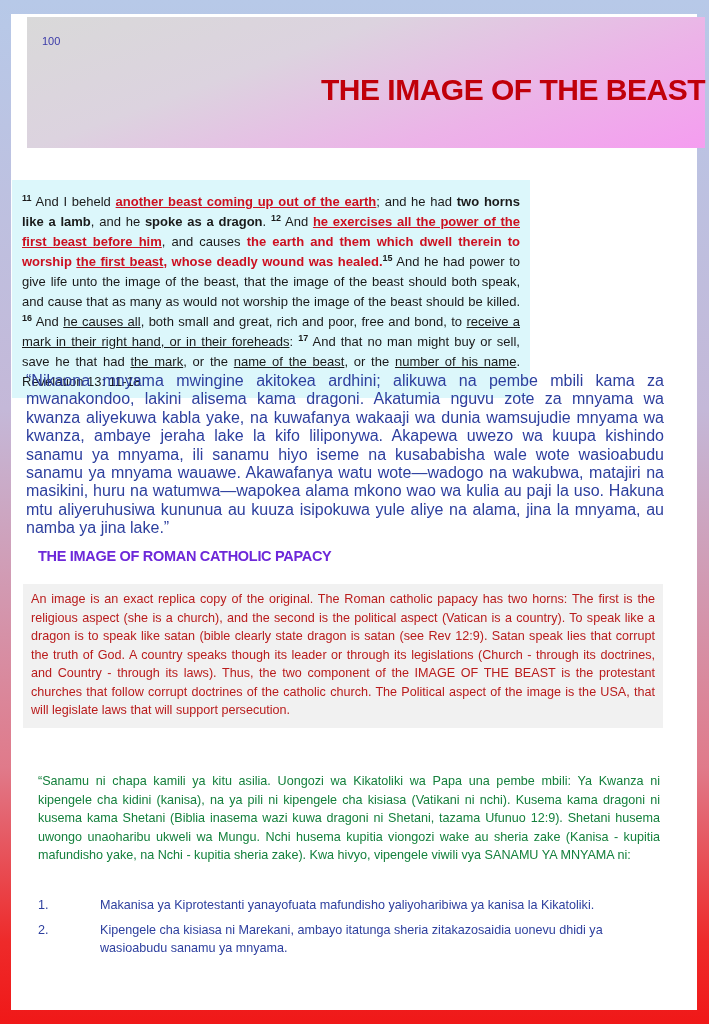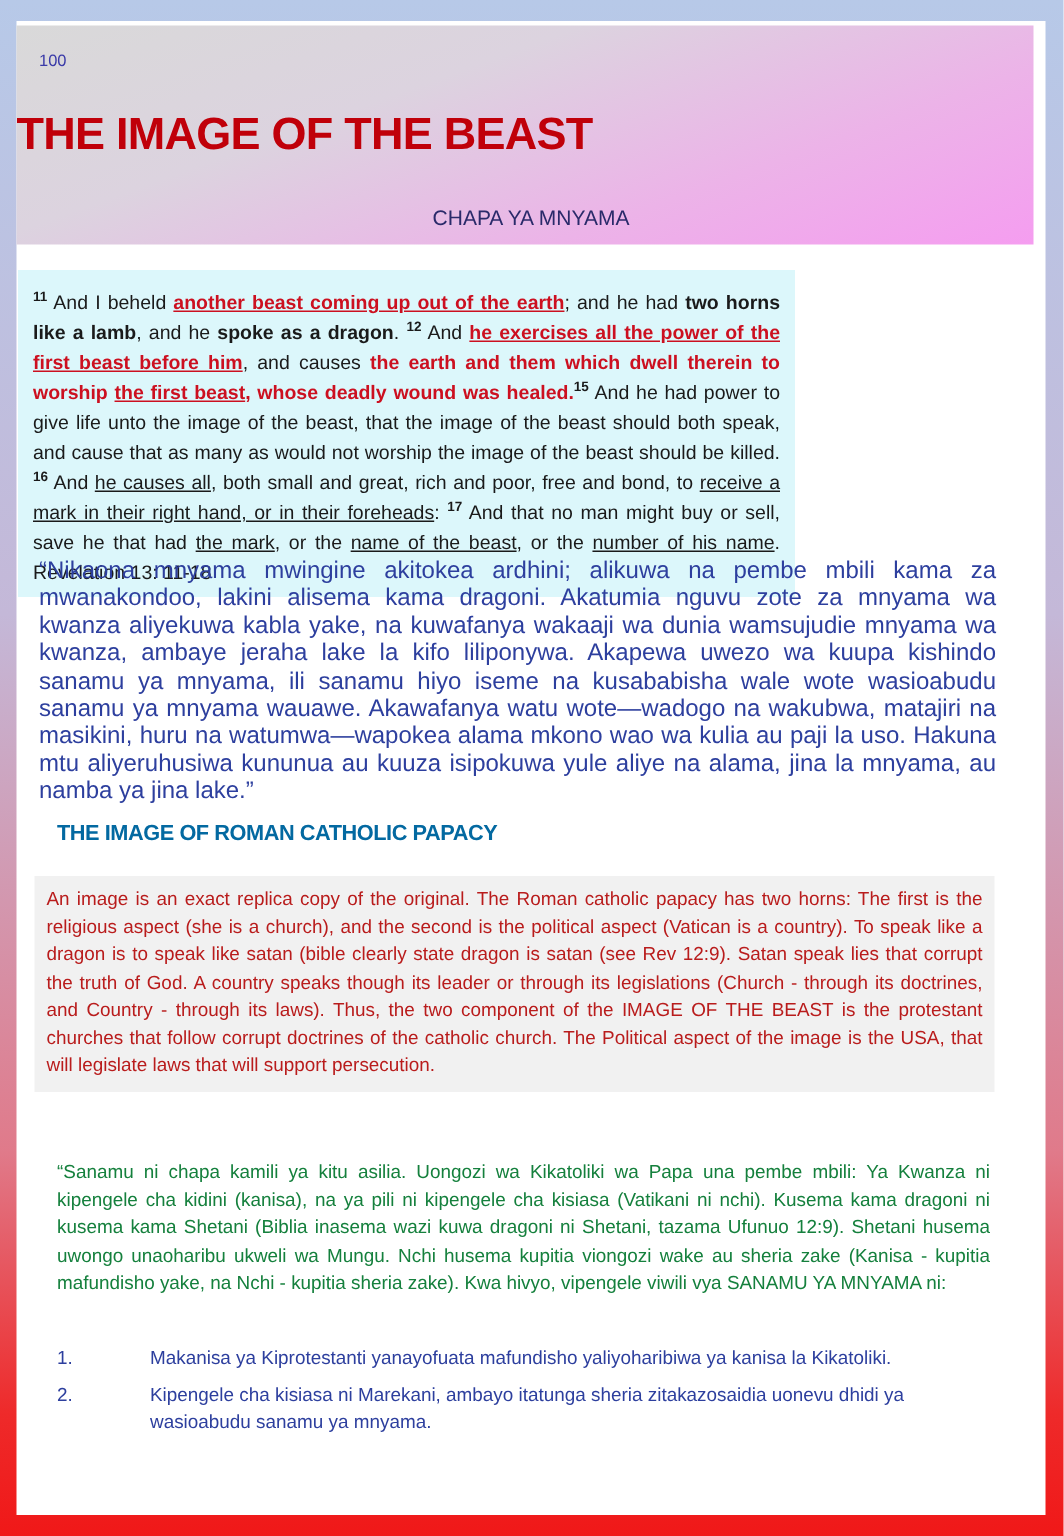--- a/index.html
+++ b/index.html
@@ -6,28 +6,28 @@
   body {
     width: 709px; height: 1024px; position: relative; overflow: hidden;
     background: linear-gradient(180deg, #b7c9e8 0%, #c4b8d8 40%, #e07a8a 75%, #ee2a2a 92%, #f01818 100%);
     font-family: "Liberation Sans", sans-serif;
   }
   .page {
     position: absolute; left: 11px; top: 14px; width: 686px; height: 996px;
     background: #ffffff;
   }
   .header {
-    position: absolute; left: 0; top: 3px; width: 678px; height: 146px;
+    position: absolute; left: 16px; top: 3px; width: 678px; height: 131px;
     background: linear-gradient(160deg, #d9d9d9 0%, #dcd3df 35%, #ecb3e8 70%, #f59df0 100%);
   }
   .page-number {
     position: absolute; left: 15px; top: 18px; font-size: 11px; color: #3a3aa8;
   }
   .main-title {
-    position: absolute; left: 0; width: 100%; top: 56px; text-align: left;
+    position: absolute; left: 0; width: 100%; top: 56px; text-align: right;
     font-size: 30px; font-weight: bold; color: #c0000a; letter-spacing: -0.5px;
   }
   .subtitle {
     position: absolute; left: 0; width: 100%; top: 120px; text-align: center;
     font-size: 14px; color: #2a2a6a; padding-left: 8px; box-sizing: border-box;
   }
   .verse-box {
     position: absolute; left: 12px; top: 180px; width: 518px;
     background: #dcf7fb; padding: 12px 10px 6px 10px; box-sizing: border-box;
     font-size: 13px; line-height: 20px; color: #1a1a1a; text-align: justify;
@@ -35,21 +35,21 @@
   .verse-box sup { font-size: 9px; font-weight: bold; line-height: 0; }
   .red { color: #cc1020; font-weight: bold; }
   .u { text-decoration: underline; }
   .b { font-weight: bold; }
   .swahili-1 {
     position: absolute; left: 26px; top: 372px; width: 638px;
     font-size: 16px; line-height: 18.4px; color: #2d3f9e; text-align: justify;
   }
   .section-heading {
     position: absolute; left: 38px; top: 548px;
-    font-size: 14.5px; font-weight: bold; color: #0369a1; letter-spacing: -0.3px;
+    font-size: 14.5px; font-weight: bold; color: #6d28d9; letter-spacing: -0.3px;
   }
   .grey-box {
     position: absolute; left: 23px; top: 584px; width: 640px;
     background: #f1f1f1; padding: 6px 8px 8px 8px; box-sizing: border-box;
     font-size: 12.6px; line-height: 18.5px; color: #b91c1c; text-align: justify;
   }
   .swahili-2 {
     position: absolute; left: 38px; top: 772px; width: 622px;
     font-size: 12.6px; line-height: 18.5px; color: #15803d; text-align: justify;
   }
@@ -62,21 +62,20 @@
   .list .num { width: 38px; flex: none; }
   .list .txt { flex: 1; margin-left: 24px; }
 </style>
 </head>
 <body>
 
 <div class="page">
   <div class="header">
     <div class="page-number">100</div>
     <div class="main-title">THE IMAGE OF THE BEAST</div>
-    <div class="subtitle">CHAPA YA MNYAMA</div>
   </div>
 </div>
 
 <div class="verse-box">
   <sup>11</sup><span> And I beheld </span><span class="red u">another beast coming up out of the earth</span><span>; and he had </span><span class="b">two horns like a lamb</span><span>, and he </span><span class="b">spoke as a dragon</span><span>. </span><sup>12</sup><span> And </span><span class="red u">he exercises all the power of the first beast before him</span><span>, and causes </span><span class="red">the earth and them which dwell therein to worship </span><span class="red u">the first beast</span><span class="red">, whose deadly wound was healed.</span><sup>15</sup><span> And he had power to give life unto the image of the beast, that the image of the beast should both speak, and cause that as many as would not worship the image of the beast should be killed. </span><sup>16</sup><span> And </span><span class="u">he causes all</span><span>, both small and great, rich and poor, free and bond, to </span><span class="u">receive a mark in their right hand, or in their foreheads</span><span>: </span><sup>17</sup><span> And that no man might buy or sell, save he that had </span><span class="u">the mark</span><span>, or the </span><span class="u">name of the beast</span><span>, or the </span><span class="u">number of his name</span><span>. Revelation 13: 11-18</span>
 </div>
 
 <div class="swahili-1">“Nikaona mnyama mwingine akitokea ardhini; alikuwa na pembe mbili kama za mwanakondoo, lakini alisema kama dragoni. Akatumia nguvu zote za mnyama wa kwanza aliyekuwa kabla yake, na kuwafanya wakaaji wa dunia wamsujudie mnyama wa kwanza, ambaye jeraha lake la kifo liliponywa. Akapewa uwezo wa kuupa kishindo sanamu ya mnyama, ili sanamu hiyo iseme na kusababisha wale wote wasioabudu sanamu ya mnyama wauawe. Akawafanya watu wote—wadogo na wakubwa, matajiri na masikini, huru na watumwa—wapokea alama mkono wao wa kulia au paji la uso.  Hakuna mtu aliyeruhusiwa kununua au kuuza isipokuwa yule aliye na alama, jina la mnyama, au namba ya jina lake.”</div>
 
 <div class="section-heading">THE IMAGE OF ROMAN CATHOLIC PAPACY</div>

